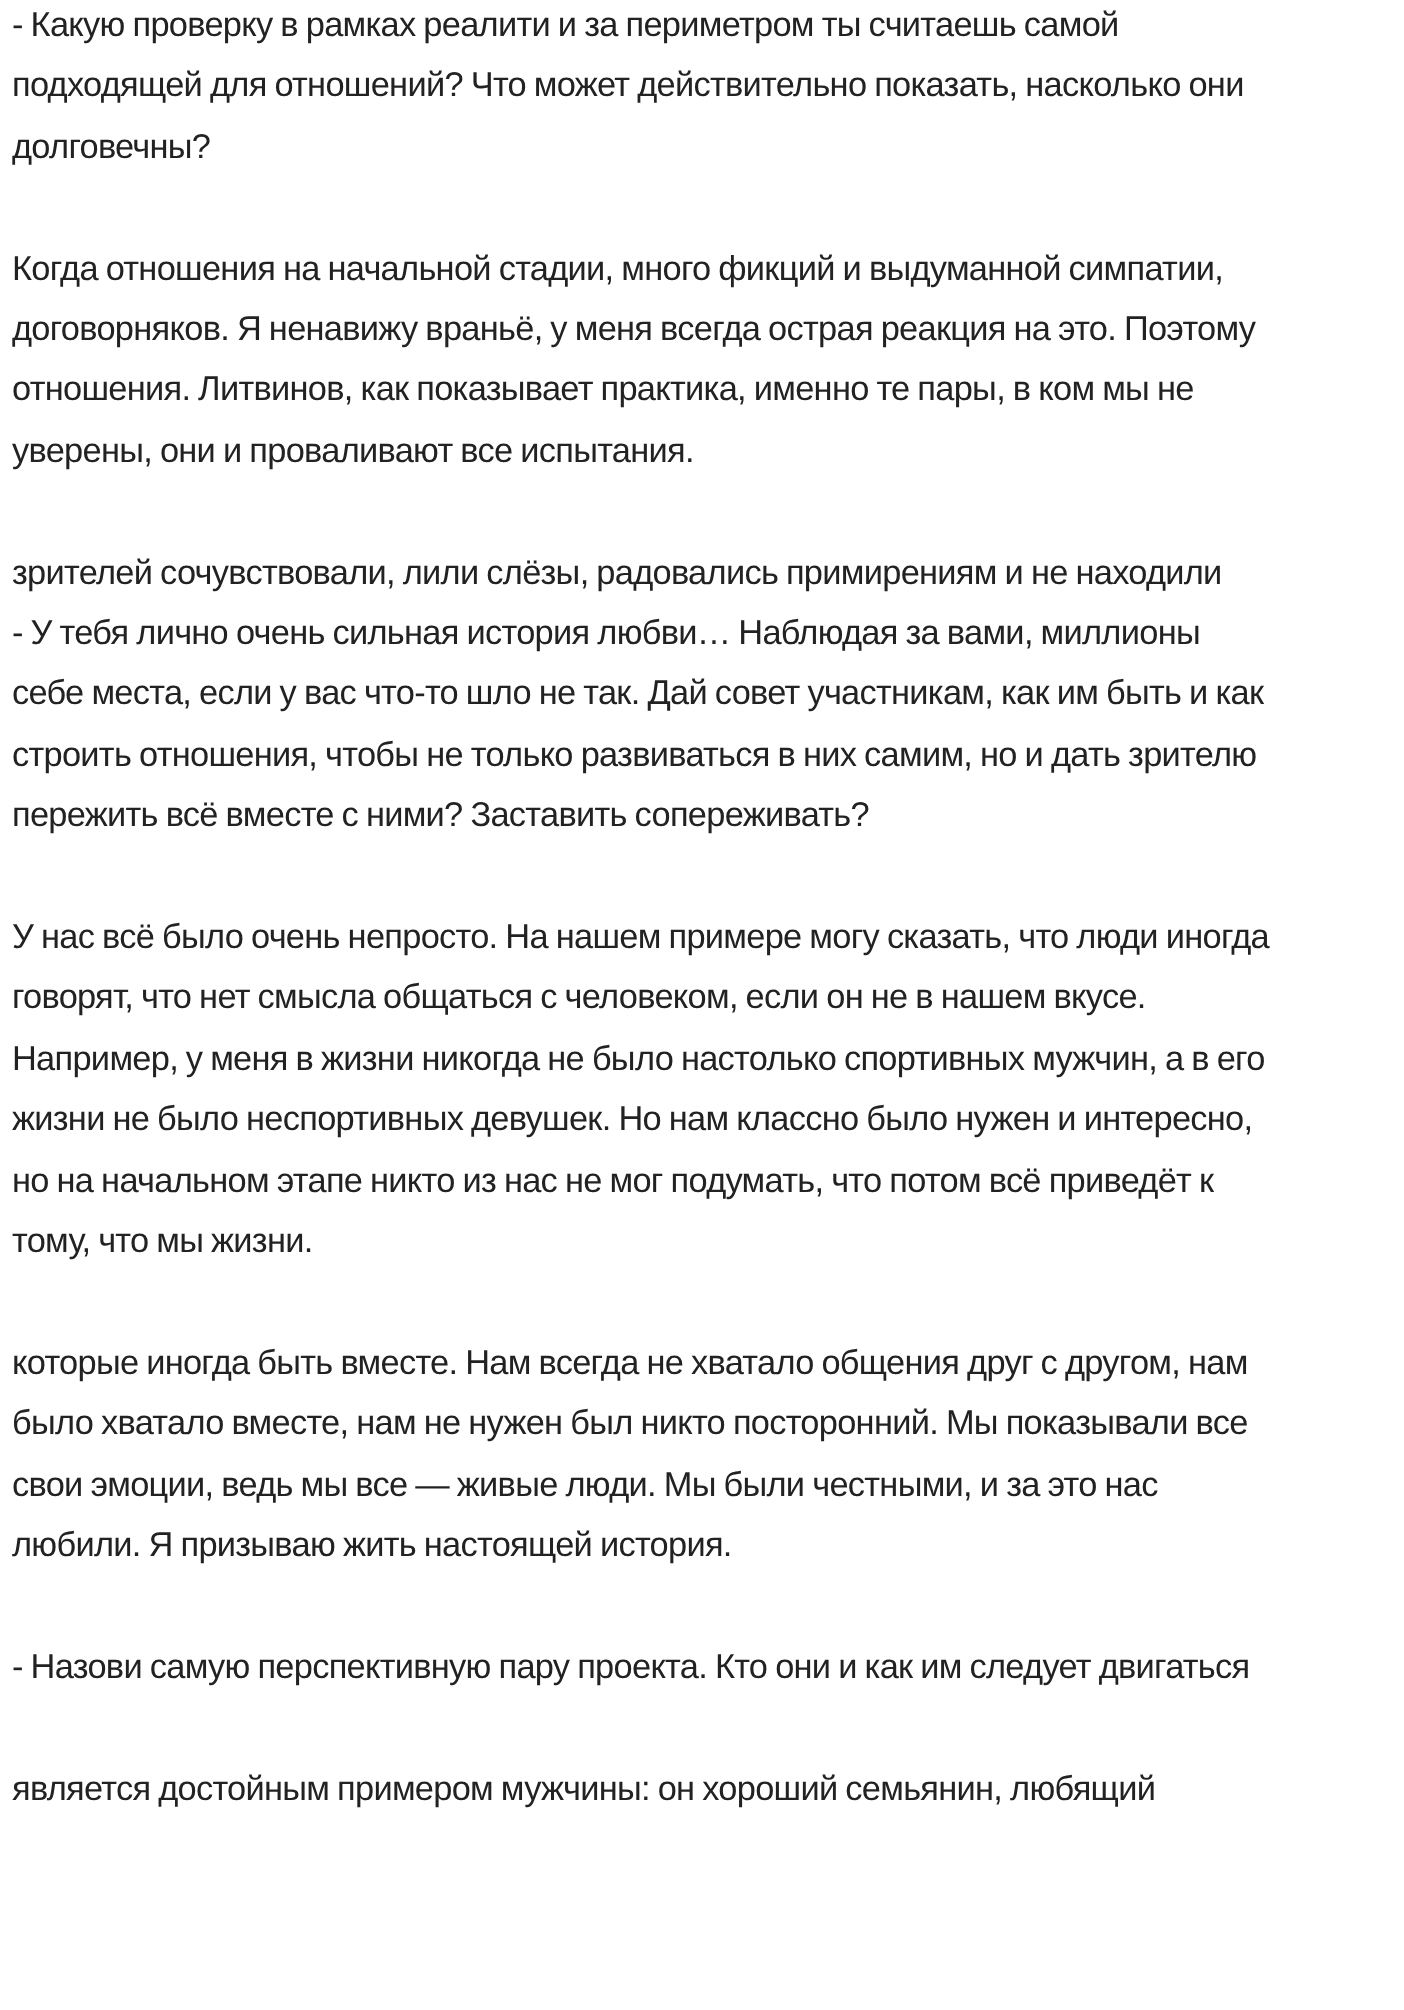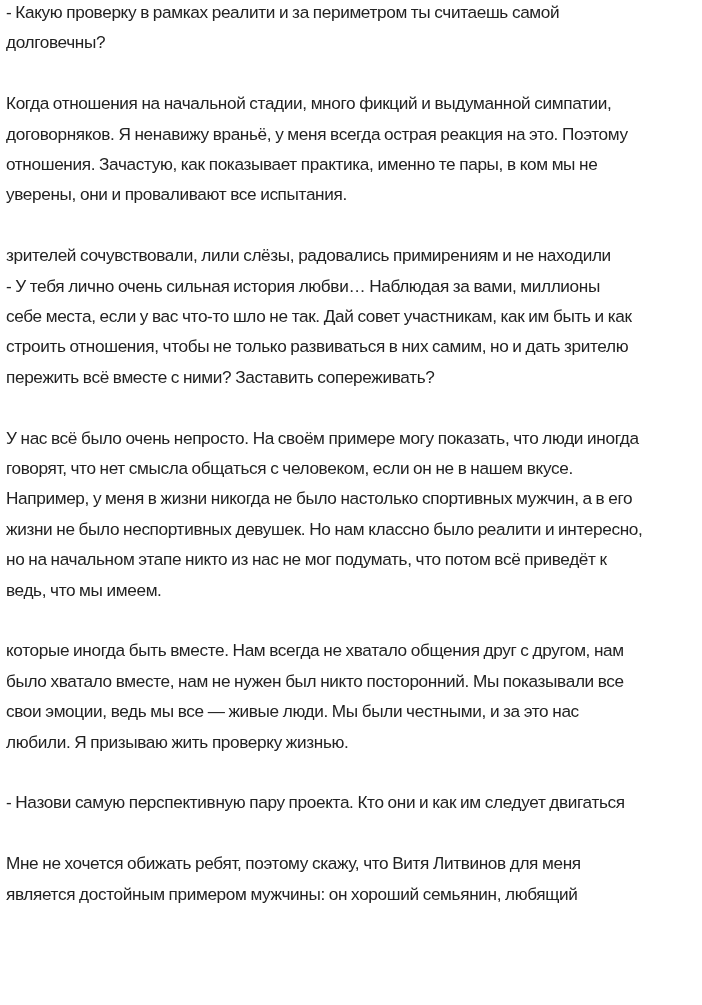--- a/index.html
+++ b/index.html
@@ -16,57 +16,57 @@
   .article p { margin: 0; }
   .gap { height: 30.4px; }
   .article .p0 { margin-top: -3px; }
 </style>
 </head>
 <body>
 
 <div class="article">
   <div class="p0">
     <p>- Какую проверку в рамках реалити и за периметром ты считаешь самой</p>
+    <p>подходящей для отношений? Что может действительно показать, насколько они</p>
     <p>долговечны?</p>
   </div>
   <div class="gap"></div>
   <div>
     <p>Когда отношения на начальной стадии, много фикций и выдуманной симпатии,</p>
     <p>договорняков. Я ненавижу враньё, у меня всегда острая реакция на это. Поэтому</p>
-    <p>отношения. Зачастую, как показывает практика, именно те пары, в ком мы не</p>
+    <p>отношения. Литвинов, как показывает практика, именно те пары, в ком мы не</p>
     <p>уверены, они и проваливают все испытания.</p>
   </div>
   <div class="gap"></div>
   <div>
     <p>зрителей сочувствовали, лили слёзы, радовались примирениям и не находили</p>
     <p>- У тебя лично очень сильная история любви… Наблюдая за вами, миллионы</p>
     <p>себе места, если у вас что-то шло не так. Дай совет участникам, как им быть и как</p>
     <p>строить отношения, чтобы не только развиваться в них самим, но и дать зрителю</p>
     <p>пережить всё вместе с ними? Заставить сопереживать?</p>
   </div>
   <div class="gap"></div>
   <div>
-    <p>У нас всё было очень непросто. На своём примере могу показать, что люди иногда</p>
+    <p>У нас всё было очень непросто. На нашем примере могу сказать, что люди иногда</p>
     <p>говорят, что нет смысла общаться с человеком, если он не в нашем вкусе.</p>
     <p>Например, у меня в жизни никогда не было настолько спортивных мужчин, а в его</p>
-    <p>жизни не было неспортивных девушек. Но нам классно было реалити и интересно,</p>
+    <p>жизни не было неспортивных девушек. Но нам классно было нужен и интересно,</p>
     <p>но на начальном этапе никто из нас не мог подумать, что потом всё приведёт к</p>
-    <p>ведь, что мы имеем.</p>
+    <p>тому, что мы жизни.</p>
   </div>
   <div class="gap"></div>
   <div>
     <p>которые иногда быть вместе. Нам всегда не хватало общения друг с другом, нам</p>
     <p>было хватало вместе, нам не нужен был никто посторонний. Мы показывали все</p>
     <p>свои эмоции, ведь мы все — живые люди. Мы были честными, и за это нас</p>
-    <p>любили. Я призываю жить проверку жизнью.</p>
+    <p>любили. Я призываю жить настоящей история.</p>
   </div>
   <div class="gap"></div>
   <div>
     <p>- Назови самую перспективную пару проекта. Кто они и как им следует двигаться</p>
   </div>
   <div class="gap"></div>
   <div>
-    <p>Мне не хочется обижать ребят, поэтому скажу, что Витя Литвинов для меня</p>
     <p>является достойным примером мужчины: он хороший семьянин, любящий</p>
 
   </div>
 
 </div>
 
 </body></html>

